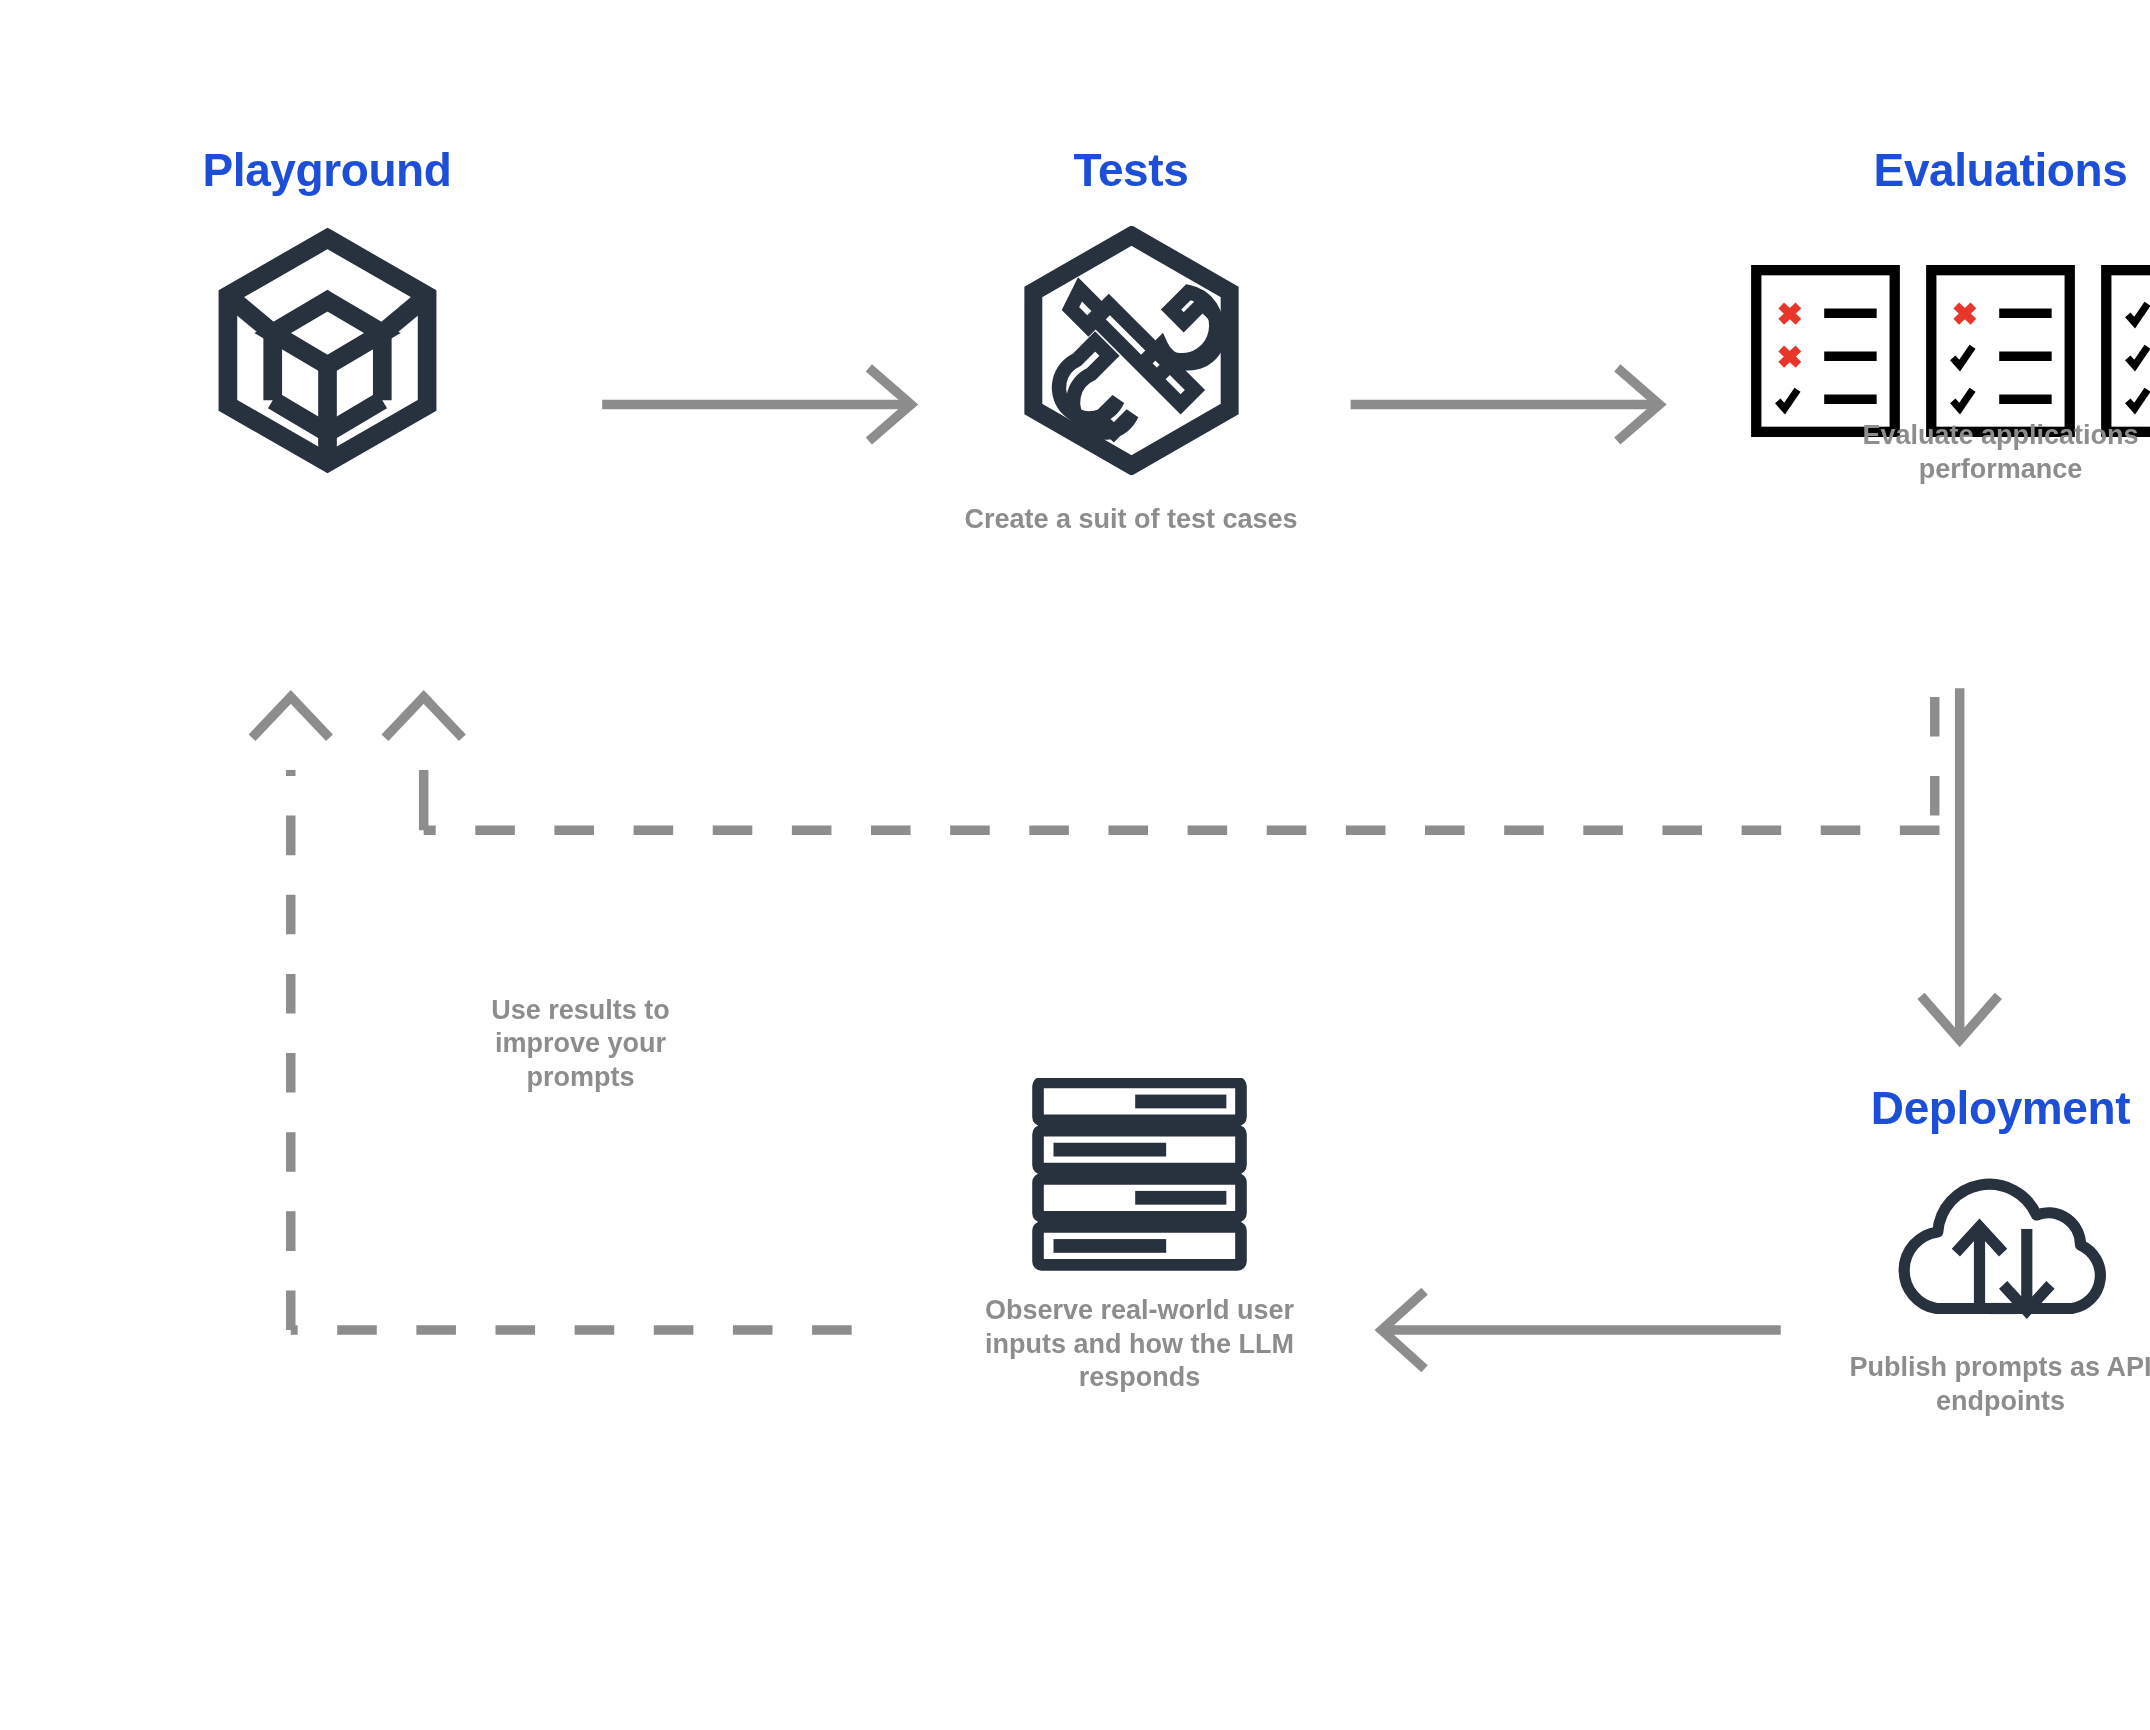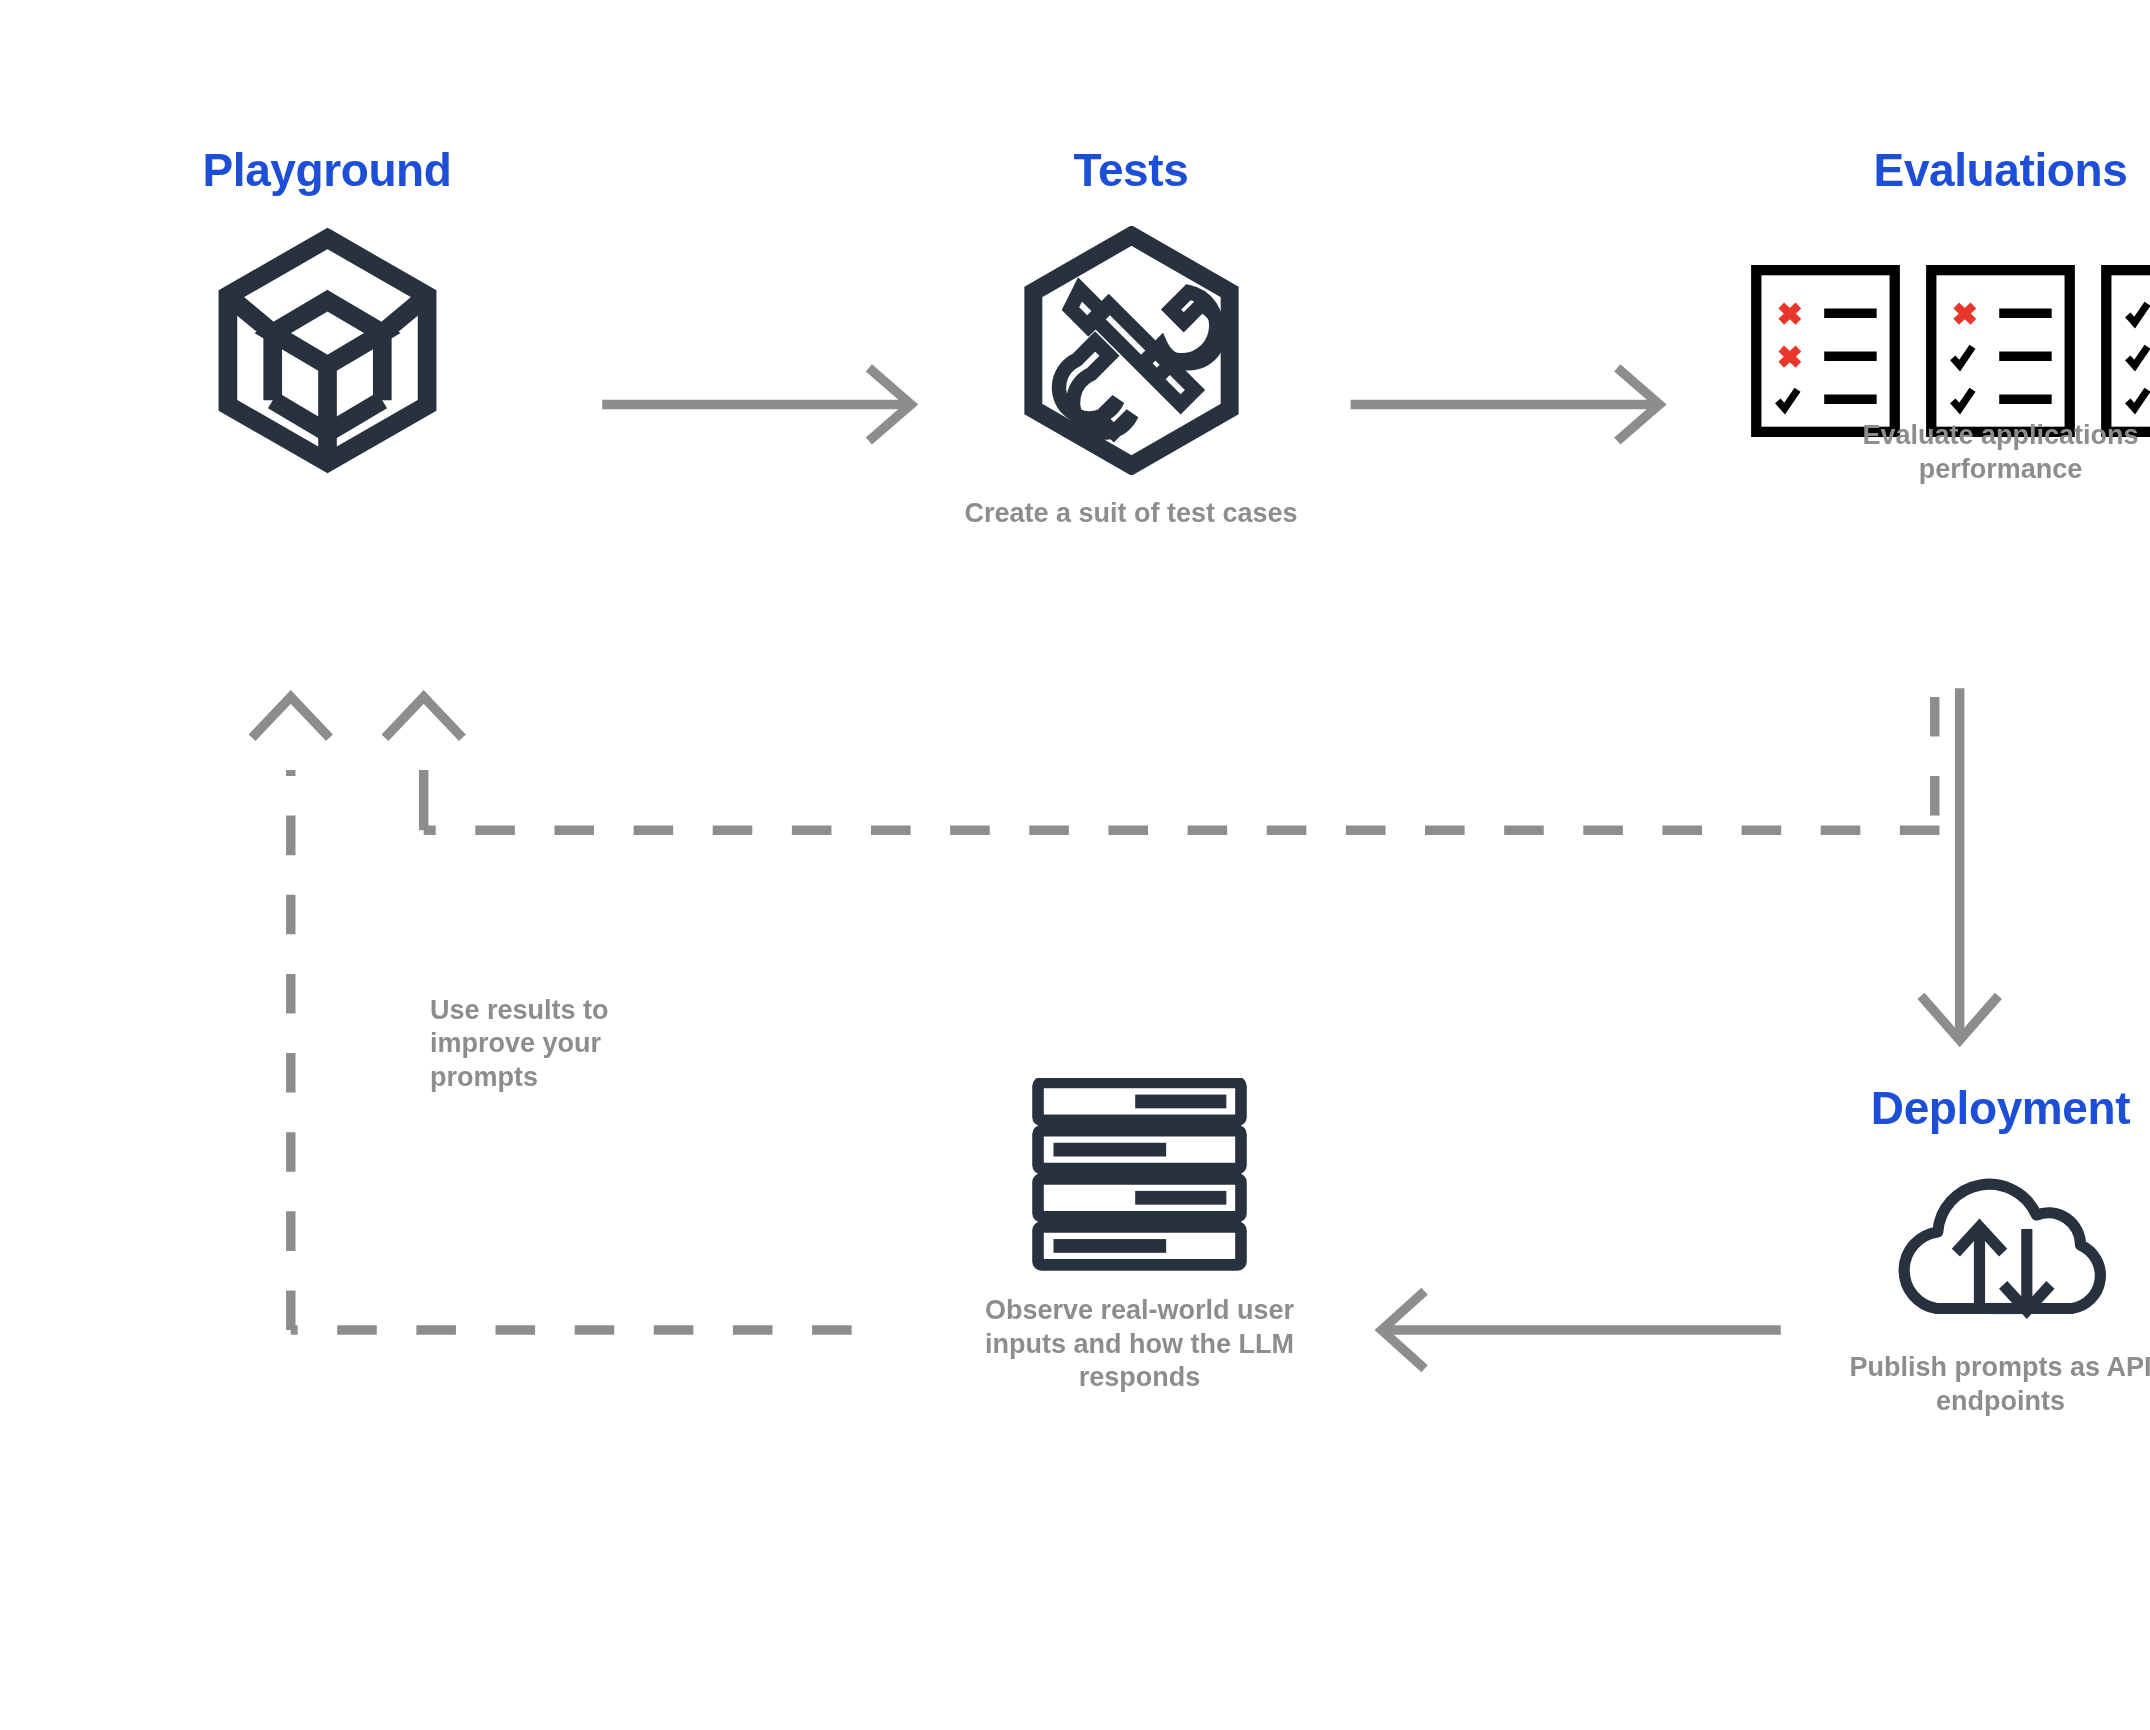--- a/index.html
+++ b/index.html
@@ -16,21 +16,21 @@
     font-weight:bold;color:#1d4ed8;text-align:center;
     font-size:46px;line-height:1.08;letter-spacing:-0.4px;
     white-space:pre-line;
   }
   .node-caption{
     font-weight:bold;color:#8d8d8d;text-align:center;
     font-size:27px;line-height:1.24;white-space:pre-line;
   }
   .loop-caption{
     position:absolute;font-weight:bold;color:#8d8d8d;
-    font-size:27px;line-height:1.24;white-space:pre-line;
+    text-align:center;font-size:27px;line-height:1.24;white-space:pre-line;
   }
   .icon-wrap{display:flex;align-items:center;justify-content:center;}
 </style>
 </head>
 <body>
 
 <div class="canvas">
 
   <svg class="layer" viewBox="0 0 5496 4024">
 
@@ -114,21 +114,21 @@
                    A 12.8 12.8 0 1 0 73.8 27.6 Z"></path>
         </g>
 
         <g stroke="#28323f" stroke-width="6" fill="none" stroke-linejoin="miter" stroke-linecap="butt">
           <path d="M 40.8 54.2 L 33.2 61.8 A 12.8 12.8 0 1 0 50.1 78.7
                    L 42.6 86.2 L 36.6 80.2 L 44.2 72.7
                    A 12.8 12.8 0 1 1 27.3 55.8 L 34.8 48.2 Z"></path>
         </g>
       </svg>
     </div>
-    <div class="node-caption" style="margin-top:13px;">Create a suit of test cases</div>
+    <div class="node-caption" style="margin-top:19px;">Create a suit of test cases</div>
   </div>
 
   <div class="node" style="left:1725px; top:146px; width:551px;">
     <div class="node-title">Evaluations</div>
     <div class="icon-wrap" style="height:267px;margin-top:21.5px;">
       <svg width="499" height="172" viewBox="0 0 1160 400" aria-hidden="true">
         <defs>
           <g id="row-check">
             <polyline points="10,34 26,52 56,8" fill="none" stroke="#000000" stroke-width="17" stroke-linejoin="miter" stroke-linecap="butt"></polyline>
           </g>

